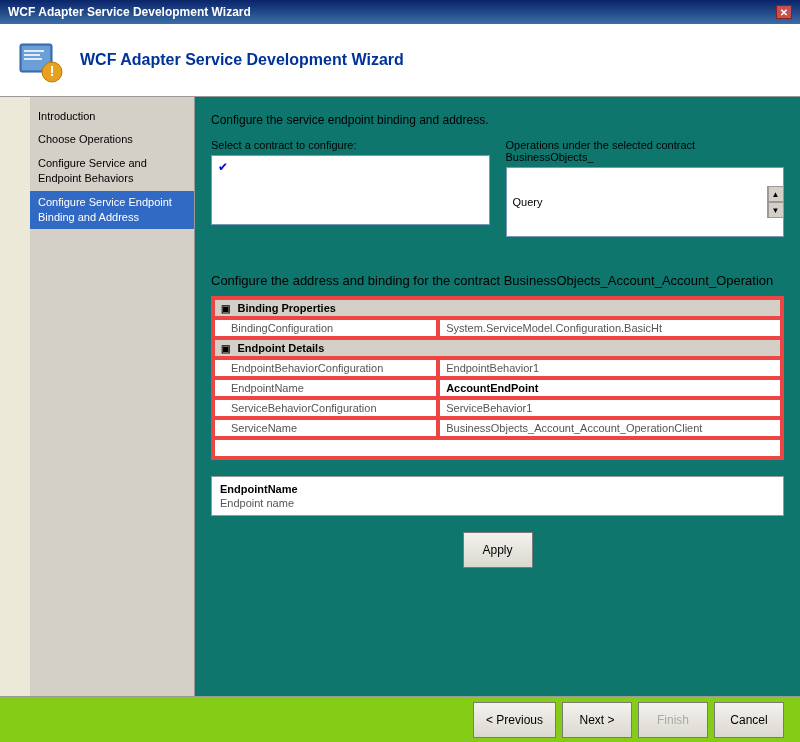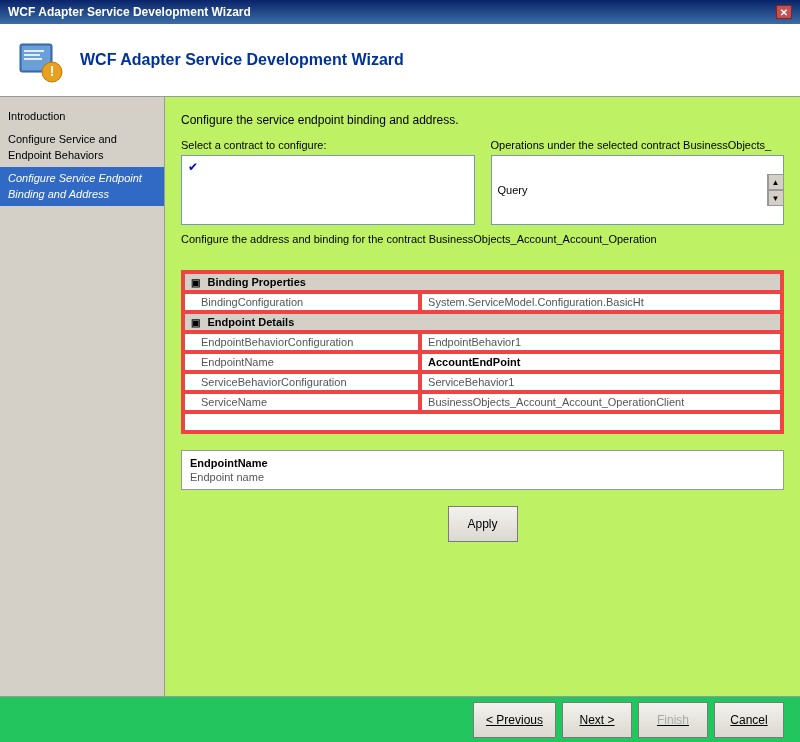--- a/index.html
+++ b/index.html
@@ -67,62 +67,62 @@
       font-size: 16px;
       font-weight: bold;
       color: #003399;
     }
 
     
     .wizard-body {
       display: flex;
       flex: 1;
       overflow: hidden;
+      padding-left: 30px;
     }
 
     
     .wizard-sidebar {
       width: 165px;
       background: #d4d0c8;
       border-right: 1px solid #999;
       padding: 8px 0;
       flex-shrink: 0;
     }
     .sidebar-item {
       padding: 4px 8px;
       font-size: 11px;
       color: #000;
       cursor: pointer;
       line-height: 1.4;
     }
     .sidebar-item.active {
       background: #316ac5;
       color: white;
-      font-style: italic;
     }
 
     
     .wizard-content {
       flex: 1;
       padding: 16px;
-      background: #bef264;
+      background: #0f766e;
       overflow-y: auto;
     }
 
     .section-title {
       font-size: 12px;
       font-weight: normal;
       margin-bottom: 12px;
       color: #000;
     }
 
     .contract-section {
       display: flex;
       gap: 16px;
-      margin-bottom: 8px;
+      margin-bottom: 36px;
     }
 
     .contract-left {
       flex: 1;
     }
     .contract-right {
       flex: 1;
     }
 
     .subsection-label {
@@ -186,22 +186,22 @@
       background: #d4d0c8;
       width: 100%;
     }
 
     .operations-item {
       padding: 2px 4px;
       font-size: 11px;
     }
 
     .configure-address-label {
-      font-size: 11px;
-      margin-bottom: 25px;
+      font-size: 13px;
+      margin-bottom: 8px;
       color: #000;
     }
 
     
     .properties-table {
       width: 100%;
       border: 1px solid #999;
       border-collapse: collapse;
       background: white;
       margin-bottom: 16px;
@@ -252,29 +252,28 @@
 
     
     .apply-btn-row {
       display: flex;
       justify-content: center;
       margin-top: 8px;
     }
 
     
     .wizard-footer {
-      background: #22c55e;
+      background: #84cc16;
       border-top: 1px solid #999;
       padding: 8px 16px;
       display: flex;
       align-items: center;
       justify-content: flex-end;
       gap: 6px;
       height: 46px;
-      text-decoration: underline;
     }
 
     .btn {
       min-width: 70px;
       height: 36px;
       padding: 2px 12px;
       font-size: 12px;
       background: linear-gradient(to bottom, #f4f2ee, #dbd8d0);
       border: 1px solid #7a7a7a;
       cursor: pointer;
@@ -308,20 +307,21 @@
         <text x="36" y="40" text-anchor="middle" font-size="14" fill="white" font-weight="bold">!</text>
       </svg>
     </div>
     <div class="wizard-header-title">WCF Adapter Service Development Wizard</div>
   </div>
 
   <div class="wizard-body">
 
     <div class="wizard-sidebar">
     <div class="sidebar-item">Introduction</div>
+        <div class="sidebar-item">Choose Operations</div>
         <div class="sidebar-item">Configure Service and
 Endpoint Behaviors</div>
         <div class="sidebar-item active">Configure Service Endpoint Binding and Address</div>
       </div>
 
     <div class="wizard-content">
 
       <div class="section-title">Configure the service endpoint binding and address.</div>
 
       <div class="contract-section">

